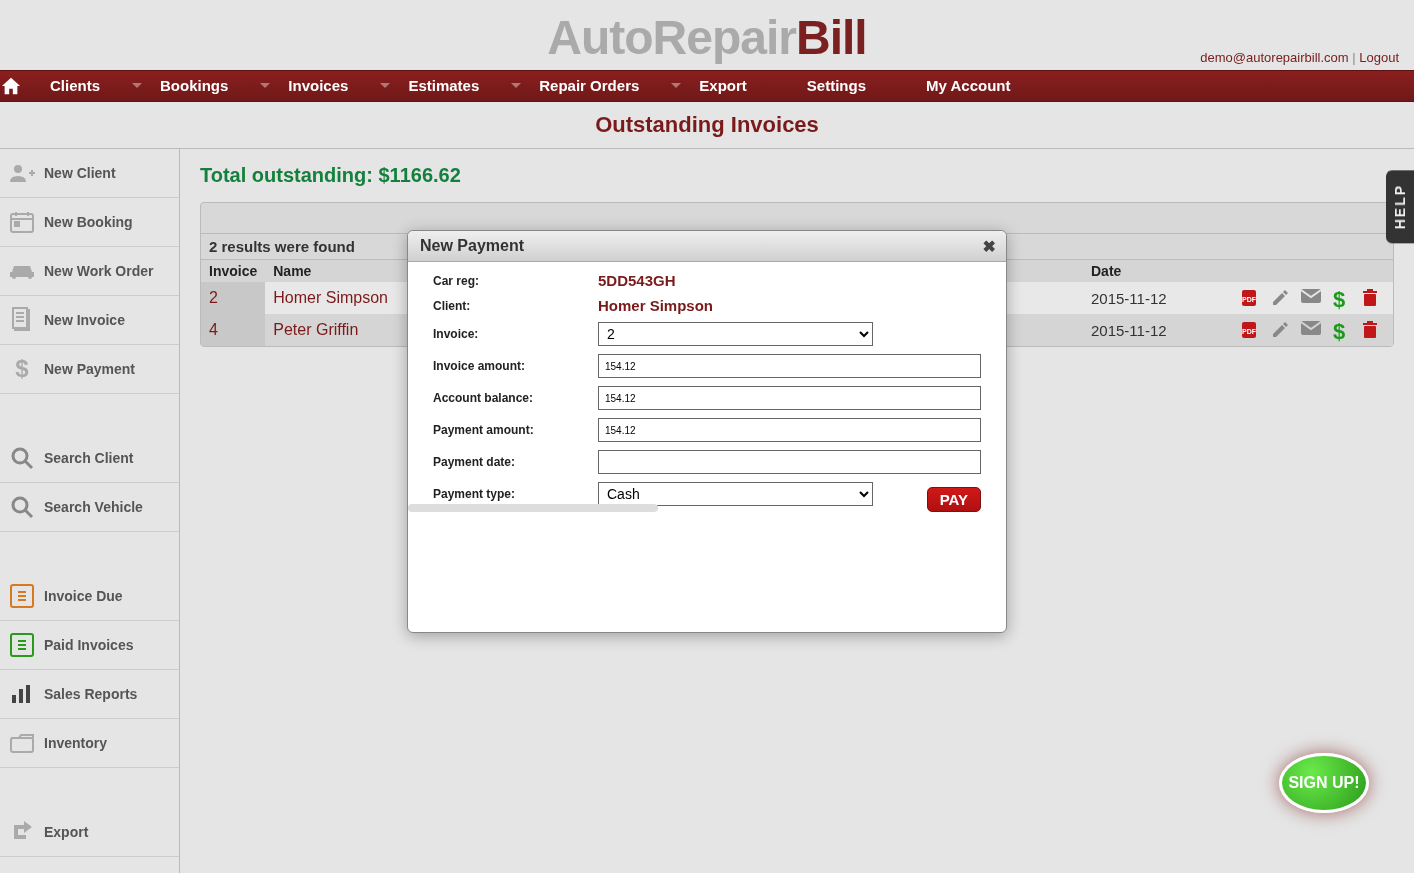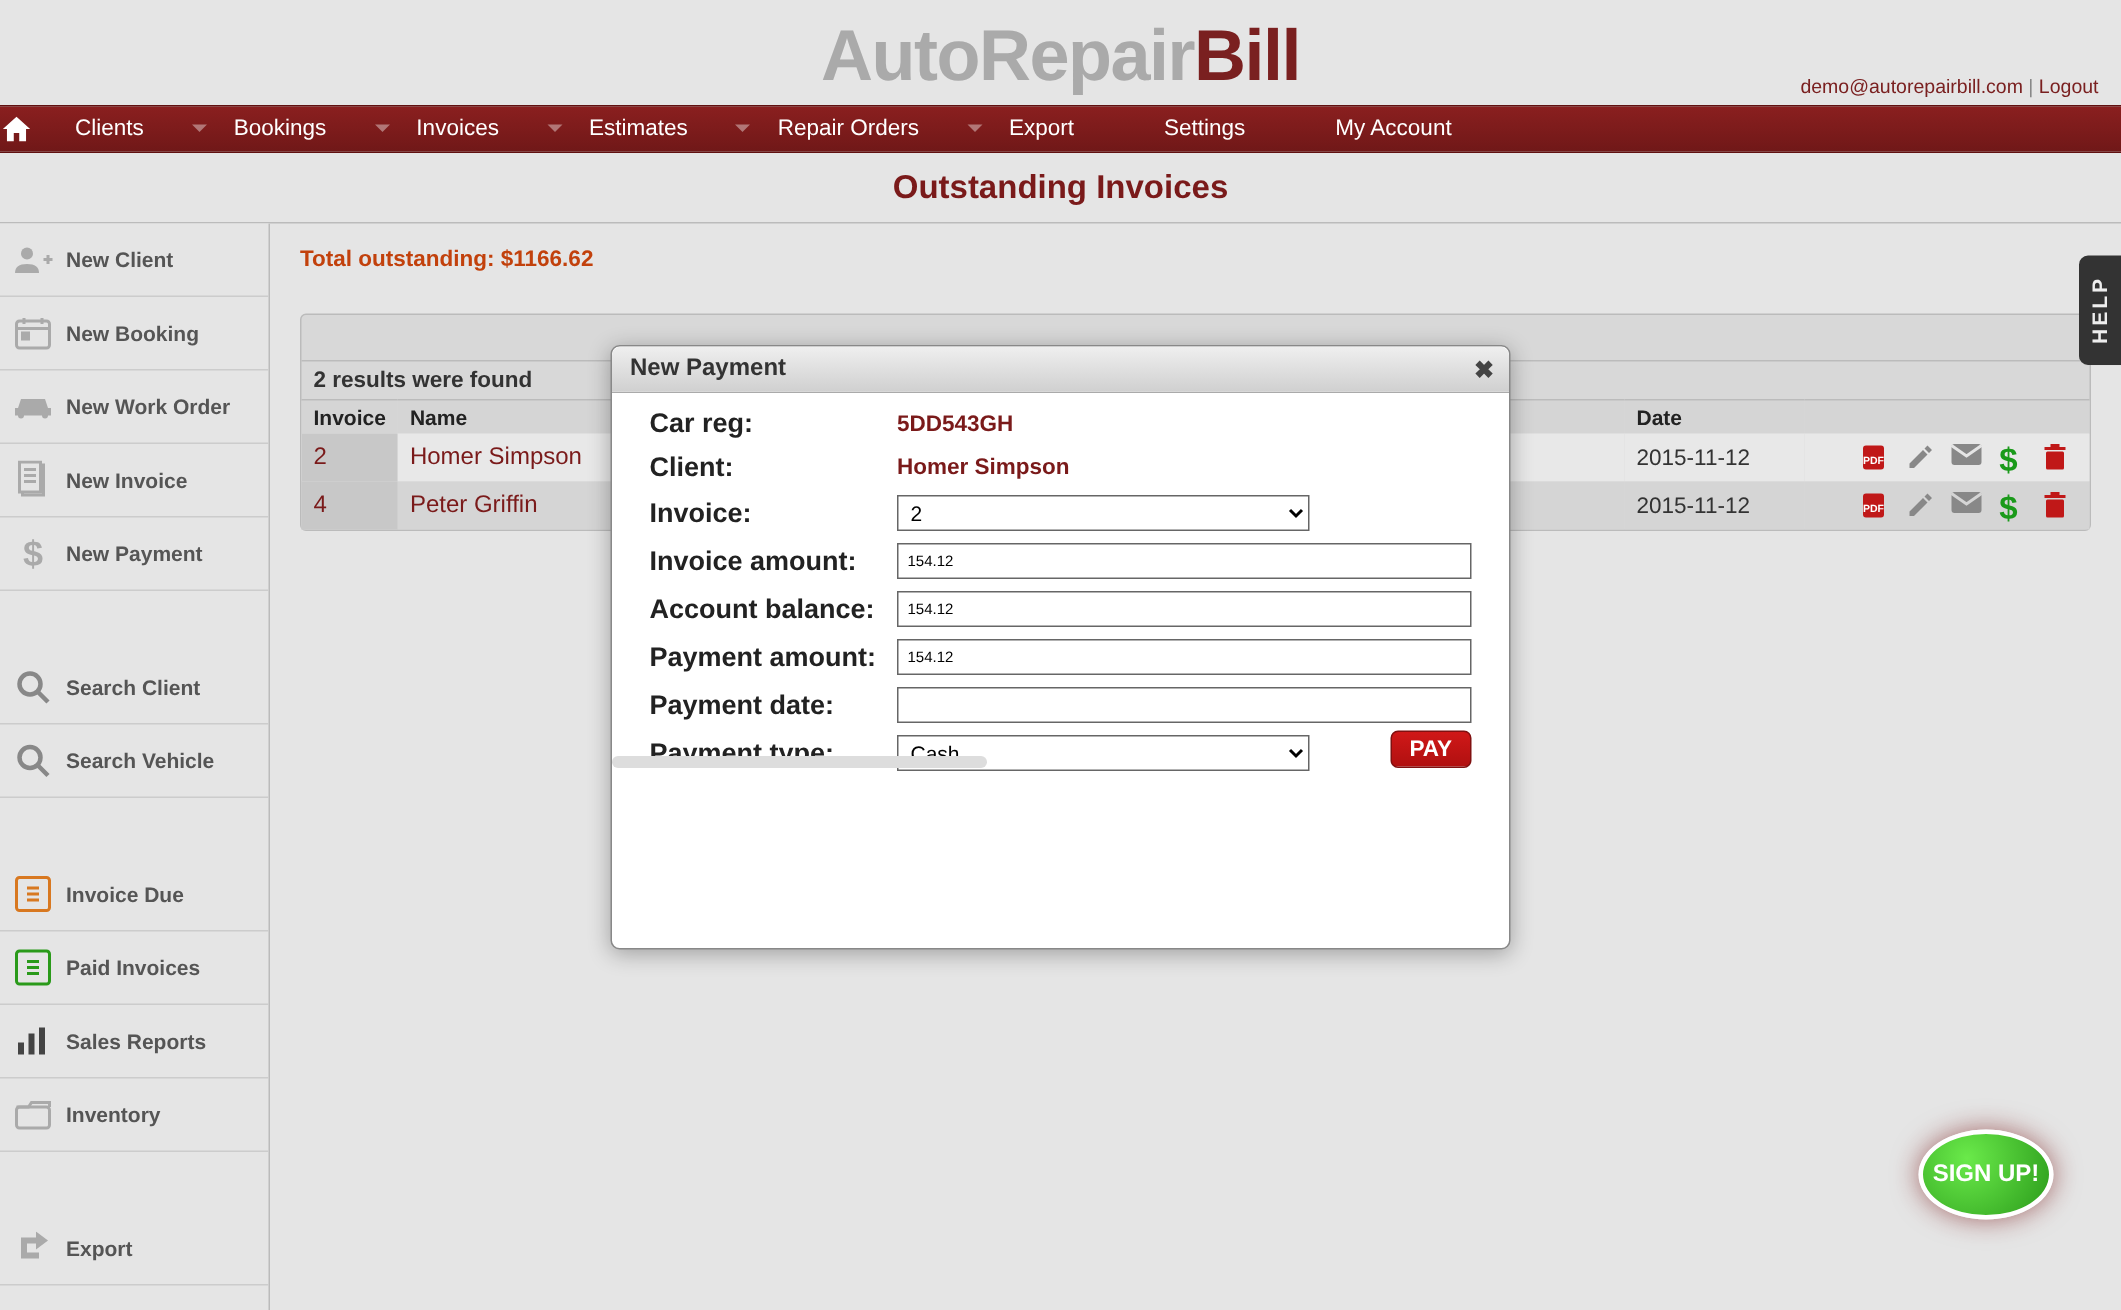--- a/index.html
+++ b/index.html
@@ -6,55 +6,55 @@
 body { font-family: Arial, sans-serif; background: #e5e5e5; font-size: 14px; color: #333; }
 
 .logo-area { padding: 10px 40px 5px; position: relative; }
 .logo-text { font-family: Arial, sans-serif; font-size: 48px; font-weight: bold; letter-spacing: -1px; color: #aaa; text-align: center; }
 .logo-text .dark { color: #7a2020; }
 .user-links { position: absolute; right: 15px; bottom: 5px; font-size: 13px; color: #888; }
 .user-links a { color: #7a2020; text-decoration: none; cursor: pointer; }
 
 .main-nav { background: linear-gradient(#8a1f1f, #701818); height: 32px; display: flex; align-items: center; border-top: 1px solid #601010; border-bottom: 1px solid #601010; }
 .nav-home-icon { width: 40px; text-align: center; color: #fff; font-size: 18px; cursor: pointer; }
-.nav-item { color: #fff; font-weight: normal; padding: 0 50px 0 10px; font-size: 15px; cursor: pointer; position: relative; height: 32px; line-height: 32px; }
+.nav-item { color: #fff; font-weight: bold; padding: 0 50px 0 10px; font-size: 15px; cursor: pointer; position: relative; height: 32px; line-height: 32px; }
 .nav-item .tri { position: absolute; right: 8px; top: 13px; width: 0; height: 0; border-left: 5px solid transparent; border-right: 5px solid transparent; border-top: 5px solid rgba(255,255,255,0.4); }
 
 .sub-header { background: #e5e5e5; border-bottom: 1px solid #bbb; padding: 10px 0; text-align: center; }
 .sub-header h2 { color: #7a1a1a; font-size: 22px; font-weight: bold; }
 
 .content-wrap { display: flex; }
 .sidebar { width: 180px; background: #e5e5e5; border-right: 1px solid #bbb; min-height: 700px; }
 .side-item { display: flex; align-items: center; padding: 10px 8px; border-bottom: 1px solid #ccc; cursor: pointer; color: #555; font-weight: bold; font-size: 14px; }
 .side-item .icon { width: 28px; height: 28px; display: flex; align-items: center; justify-content: center; margin-right: 8px; color: #999; flex-shrink: 0; }
 .side-spacer { height: 40px; }
 .icon-box { border: 2px solid #aaa; width: 24px; height: 24px; border-radius: 3px; display:flex; align-items:center; justify-content:center; }
 
 .main-area { flex: 1; padding: 15px 20px; }
-.total-line { font-weight: bold; font-size: 15px; margin-bottom: 28px; color: #c2410c; }
+.total-line { font-weight: bold; font-size: 20px; margin-bottom: 15px; color: #15803d; }
 .results-box { border: 1px solid #bbb; background: #d8d8d8; border-radius: 4px; }
 .results-found { padding: 4px 8px; font-size: 15px; font-weight: bold; color: #333; border-top: 1px solid #bbb; }
 .results-table { width: 100%; border-collapse: collapse; }
 .results-table th { text-align: left; padding: 3px 8px; font-size: 14px; font-weight: bold; color: #222; background: #d5d5d5; border-top: 1px solid #bbb; margin-left: 32px; }
 .results-table td { padding: 6px 8px; font-size: 16px; color: #7a1a1a; }
 .results-table tr.row-even { background: #e8e8e8; }
 .results-table tr.row-odd { background: #d5d5d5; }
 .col-invoice { width: 60px; background: #c8c8c8; }
 .col-actions { width: 190px; text-align: right; }
 .action-icon { display: inline-block; width: 22px; height: 20px; margin: 0 2px; cursor: pointer; vertical-align: middle; }
 
 .results-header-spacer { height: 30px; }
 
 
 .modal-overlay { position: absolute; top: 230px; left: 50%; transform: translateX(-50%); width: 600px; background: #fff; border: 1px solid #888; border-radius: 6px; box-shadow: 0 3px 15px rgba(0,0,0,0.3); }
 .modal-title { background: linear-gradient(#efefef, #d0d0d0); border-bottom: 1px solid #aaa; padding: 6px 12px; font-weight: bold; font-size: 16px; color: #333; border-radius: 6px 6px 0 0; position: relative; }
 .modal-close { position: absolute; right: 10px; top: 6px; font-weight: bold; font-size: 16px; cursor: pointer; color: #444; }
 .modal-body { padding: 10px 25px 20px; min-height: 370px; position: relative; }
 .form-row { display: flex; align-items: center; margin-bottom: 8px; }
-.form-label { width: 165px; font-weight: bold; font-size: 18px; color: #222; }
+.form-label { width: 165px; font-weight: bold; font-size: 12px; color: #222; }
 .form-value-text { color: #7a1a1a; font-weight: bold; font-size: 15px; }
 .form-input { flex: 1; border: 1px solid #666; padding: 3px 6px; font-size: 10px; height: 24px; }
 .form-select { flex: 1; border: 1px solid #666; padding: 2px 4px; font-size: 14px; height: 24px; background: #fff; }
 .pay-btn { position: absolute; right: 25px; top: 225px; background: linear-gradient(#d01818, #b01010); color: #fff; font-weight: bold; border: 1px solid #801010; border-radius: 5px; padding: 3px 12px; font-size: 15px; cursor: pointer; }
 .scroll-indicator { position: absolute; bottom: 120px; left: 0; width: 250px; height: 8px; background: #ddd; border-radius: 4px; }
 
 .help-tab { position: fixed; right: 0; top: 170px; background: #333; color: #eee; writing-mode: vertical-lr; transform: rotate(180deg); padding: 14px 6px; font-weight: bold; border-radius: 0 6px 6px 0; cursor: pointer; letter-spacing: 2px; }
 .signup-btn { position: fixed; right: 45px; bottom: 60px; width: 90px; height: 60px; background: radial-gradient(circle at 35% 30%, #6aea4a, #2a9a1a); border: 3px solid #fff; border-radius: 50%/50%; color: #fff; font-weight: bold; display: flex; align-items: center; justify-content: center; text-align: center; font-size: 16px; box-shadow: 0 0 18px rgba(120,20,20,0.6); cursor: pointer; line-height: 1.1; }
 
 svg { display: block; }

